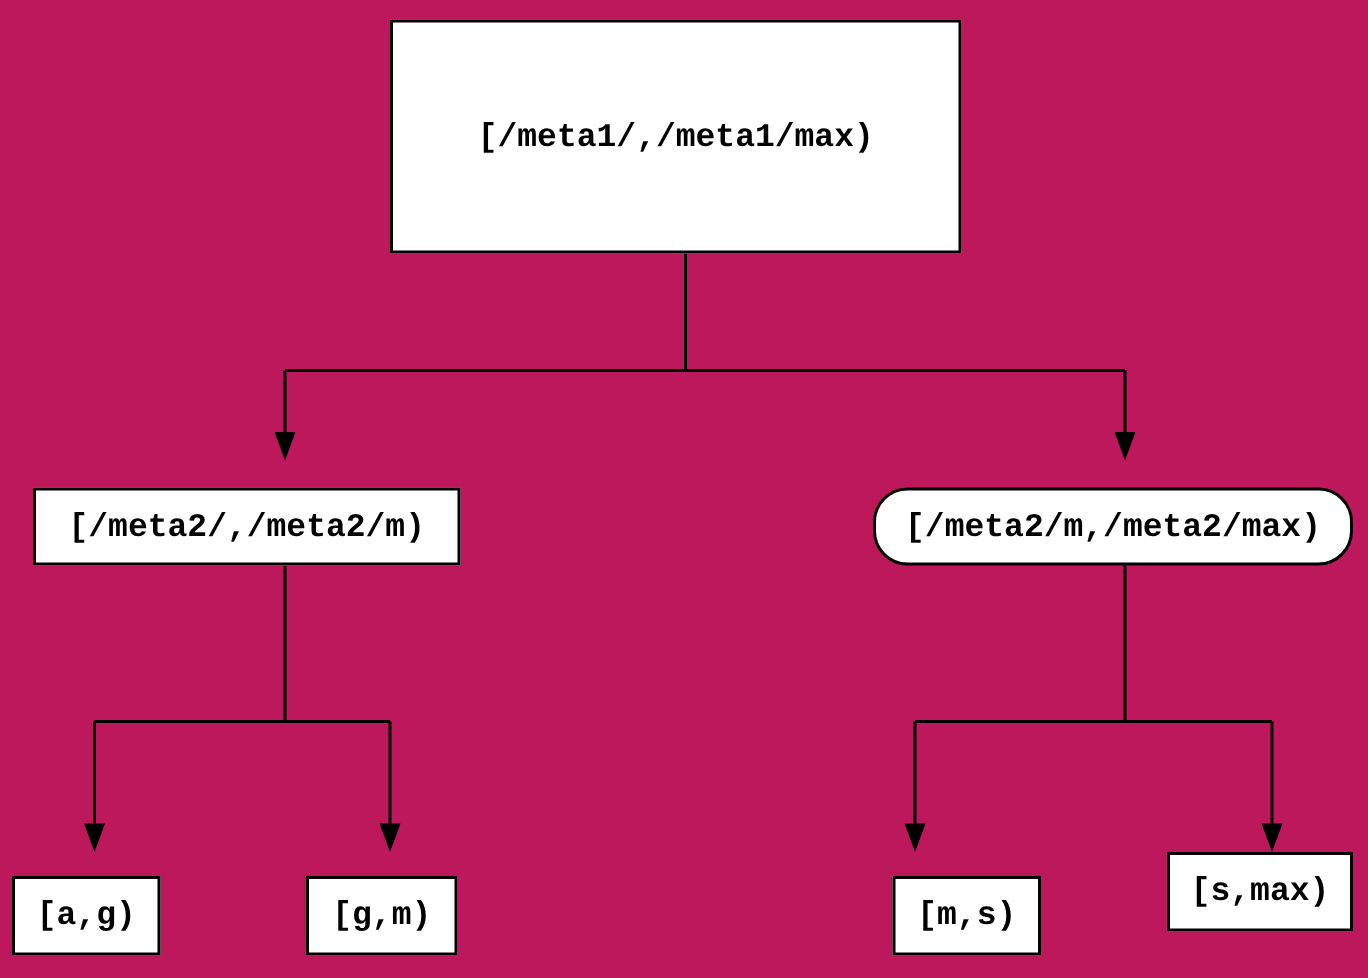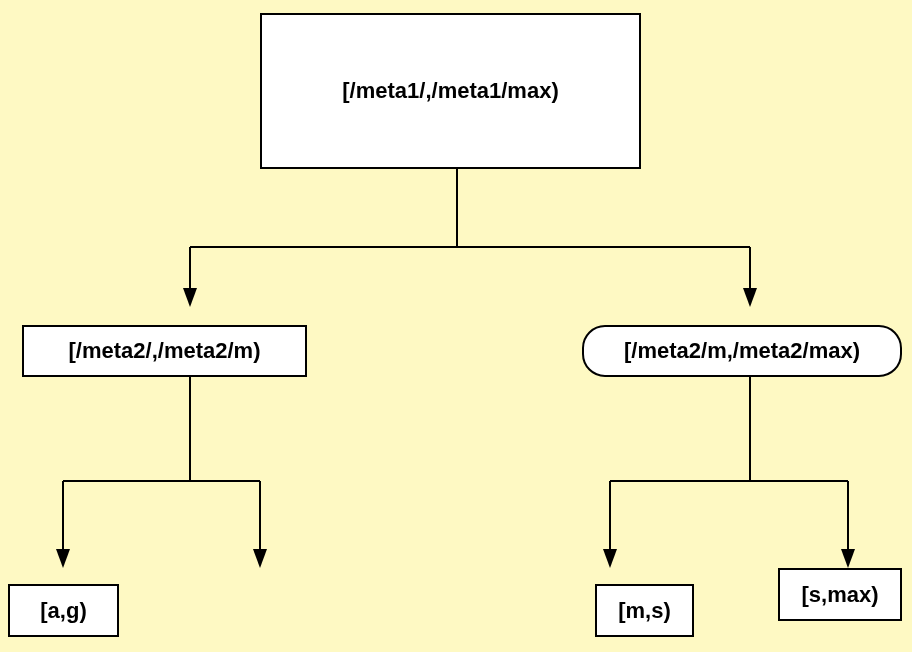--- a/index.html
+++ b/index.html
@@ -4,42 +4,42 @@
 <style>
   html, body {
     margin: 0;
     padding: 0;
     background: #ffffff;
   }
   #canvas {
     position: relative;
     width: 912px;
     height: 652px;
-    background: #fef9c3;
+    background: #be185d;
     overflow: hidden;
-    font-family: Liberation Sans, sans-serif;
+    font-family: Liberation Mono, monospace;
   }
   .node {
     position: absolute;
     box-sizing: border-box;
     border: 2px solid #000000;
     background: #ffffff;
     display: flex;
     align-items: center;
     justify-content: center;
     font-size: 22px;
     font-weight: bold;
     color: #000000;
     white-space: nowrap;
     letter-spacing: 0;
   }
   #node-root    { left: 260px; top: 13px;  width: 381px; height: 156px; }
   #node-l2-left { left: 22px;  top: 325px; width: 285px; height: 52px; }
   #node-l2-right{ left: 582px; top: 325px; width: 320px; height: 52px; border-radius: 23px; }
-  #node-leaf-0  { left: 8px;   top: 584px; width: 111px;  height: 53px; }
+  #node-leaf-0  { left: 8px;   top: 584px; width: 99px;  height: 53px; }
   #node-leaf-1  { left: 204px; top: 584px; width: 101px; height: 53px; }
   #node-leaf-2  { left: 553px; top: 584px; width: 99px;  height: 53px; margin-left: 42px; }
   #node-leaf-3  { left: 778px; top: 568px; width: 124px; height: 53px; }
   #edges {
     position: absolute;
     left: 0;
     top: 0;
     width: 912px;
     height: 652px;
     pointer-events: none;
@@ -89,20 +89,23 @@
   </div>
 
   <div class="node" id="node-l2-right">
     <span>[/meta2/m,/meta2/max)</span>
   </div>
 
   <div class="node" id="node-leaf-0">
     <span>[a,g)</span>
   </div>
 
+  <div class="node" id="node-leaf-1">
+    <span>[g,m)</span>
+  </div>
 
   <div class="node" id="node-leaf-2">
     <span>[m,s)</span>
   </div>
 
   <div class="node" id="node-leaf-3">
     <span>[s,max)</span>
   </div>
 
 </div>

